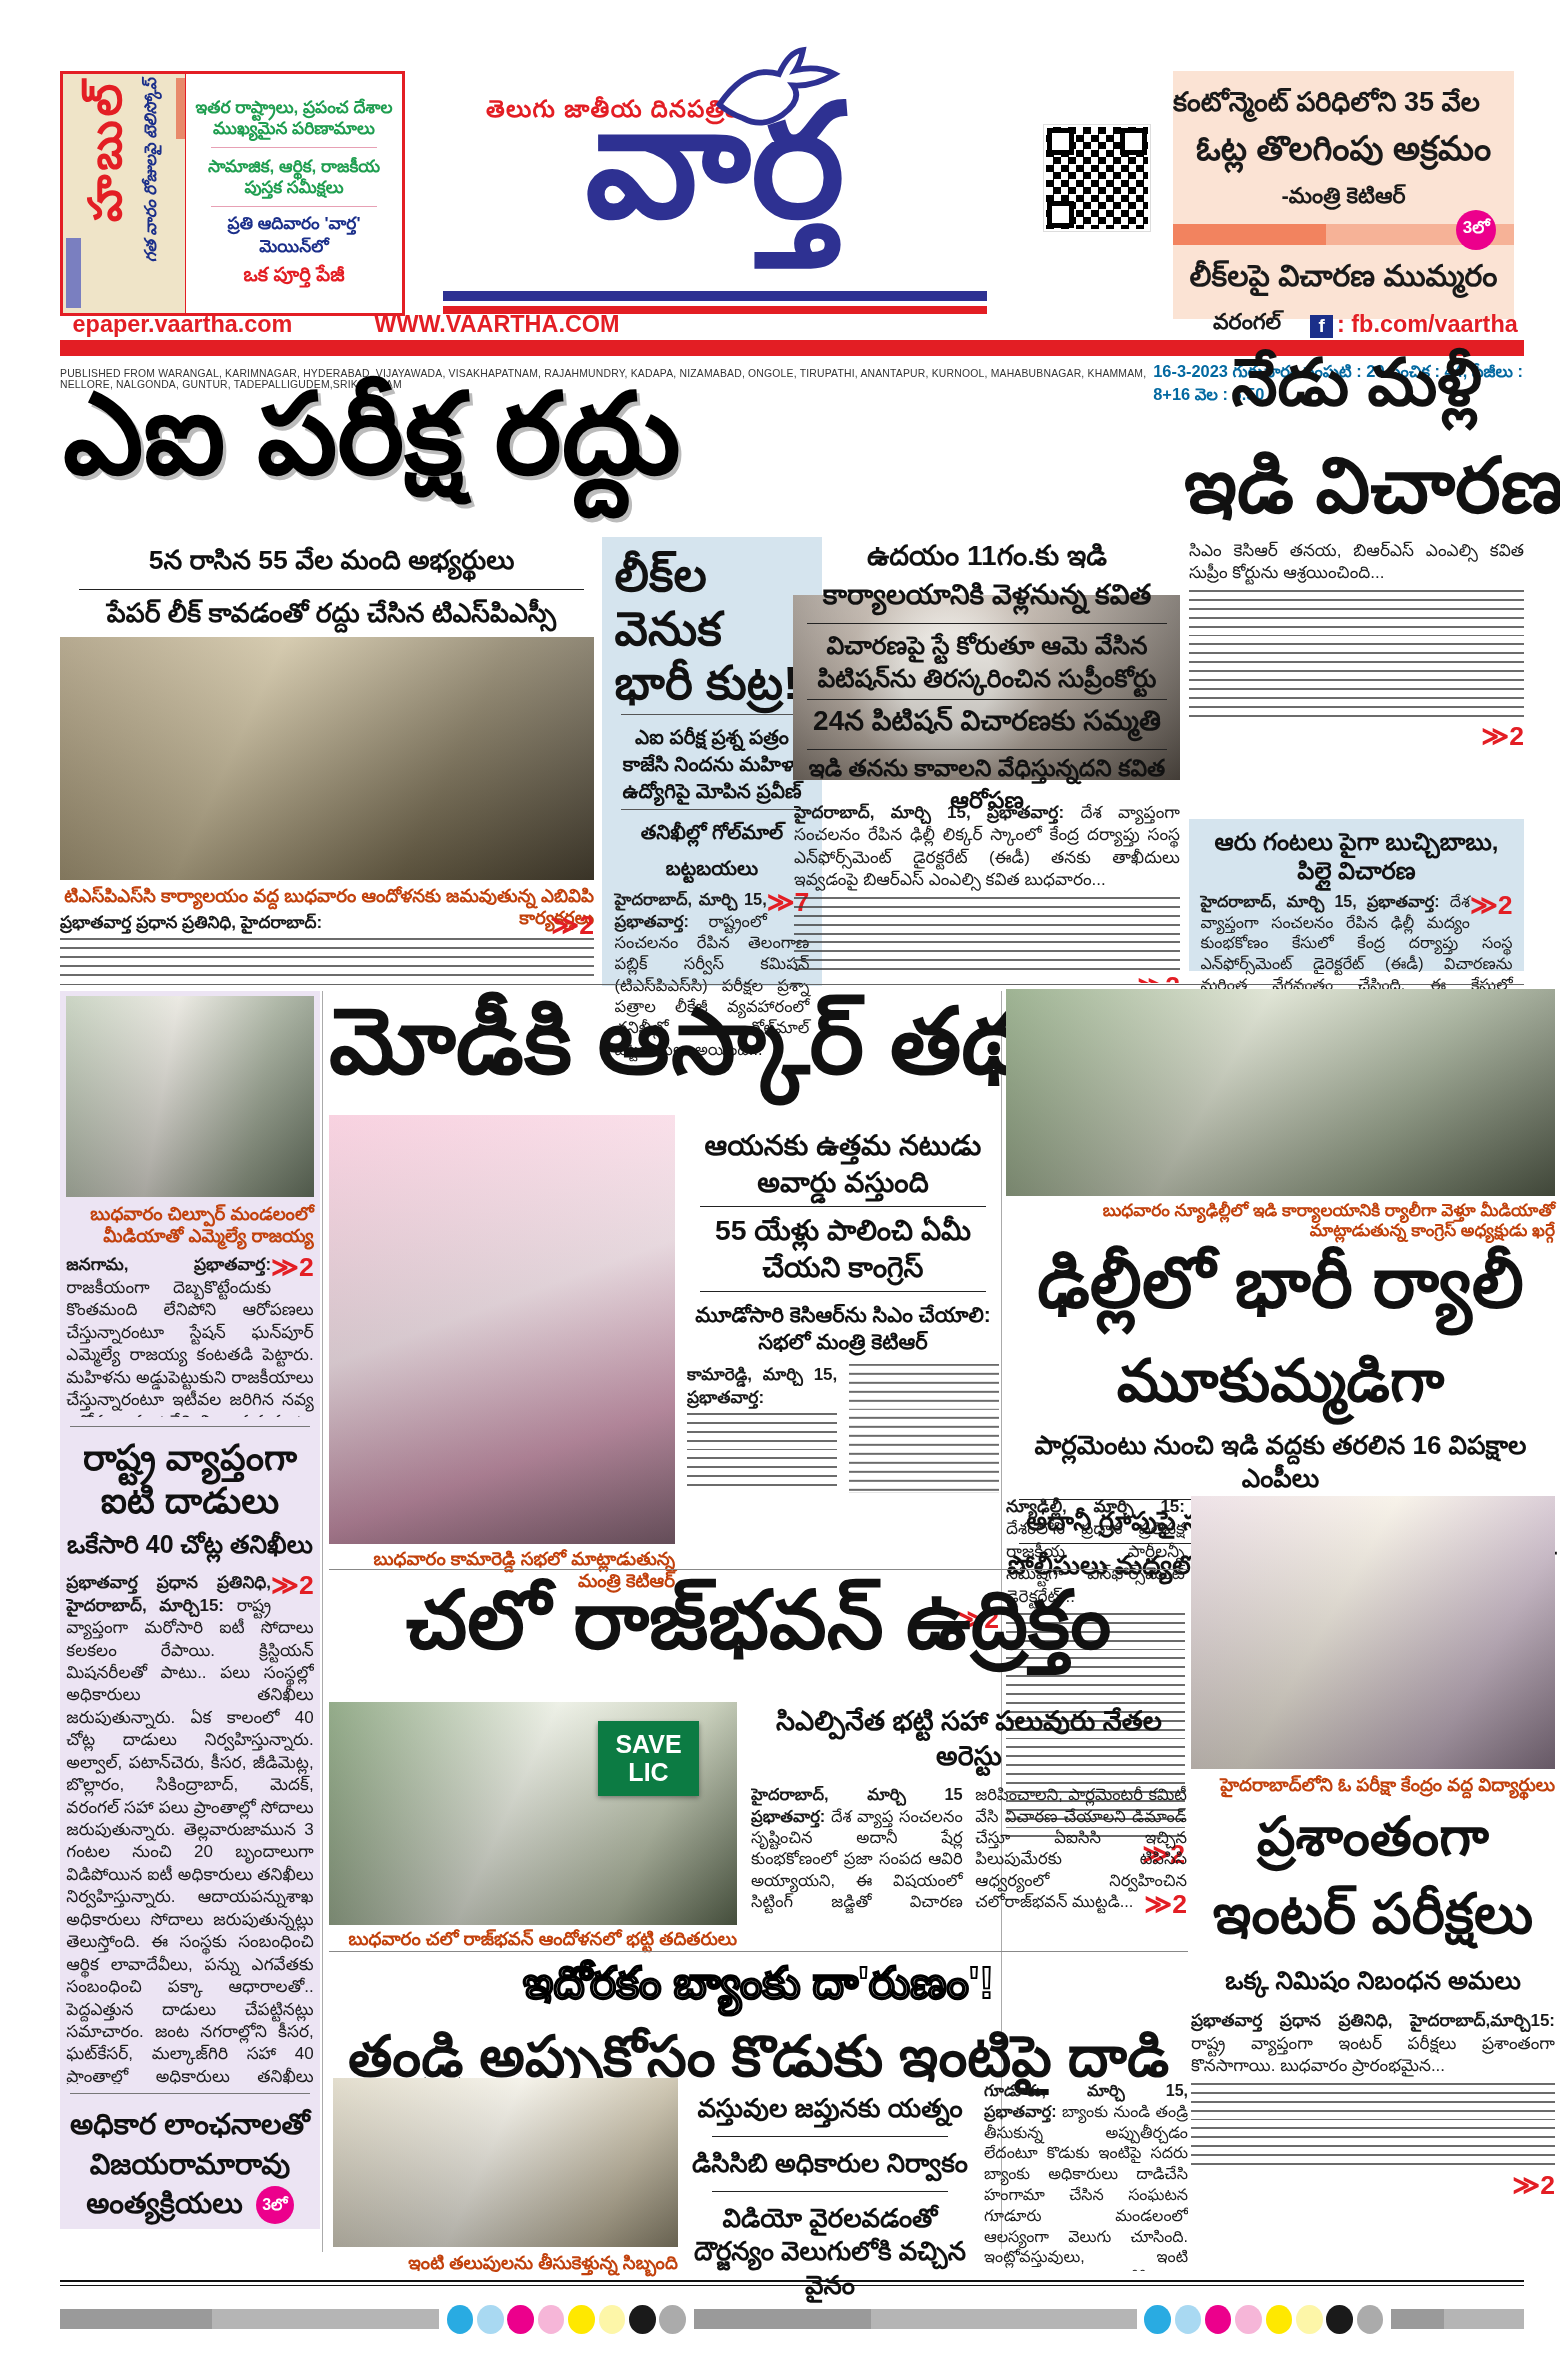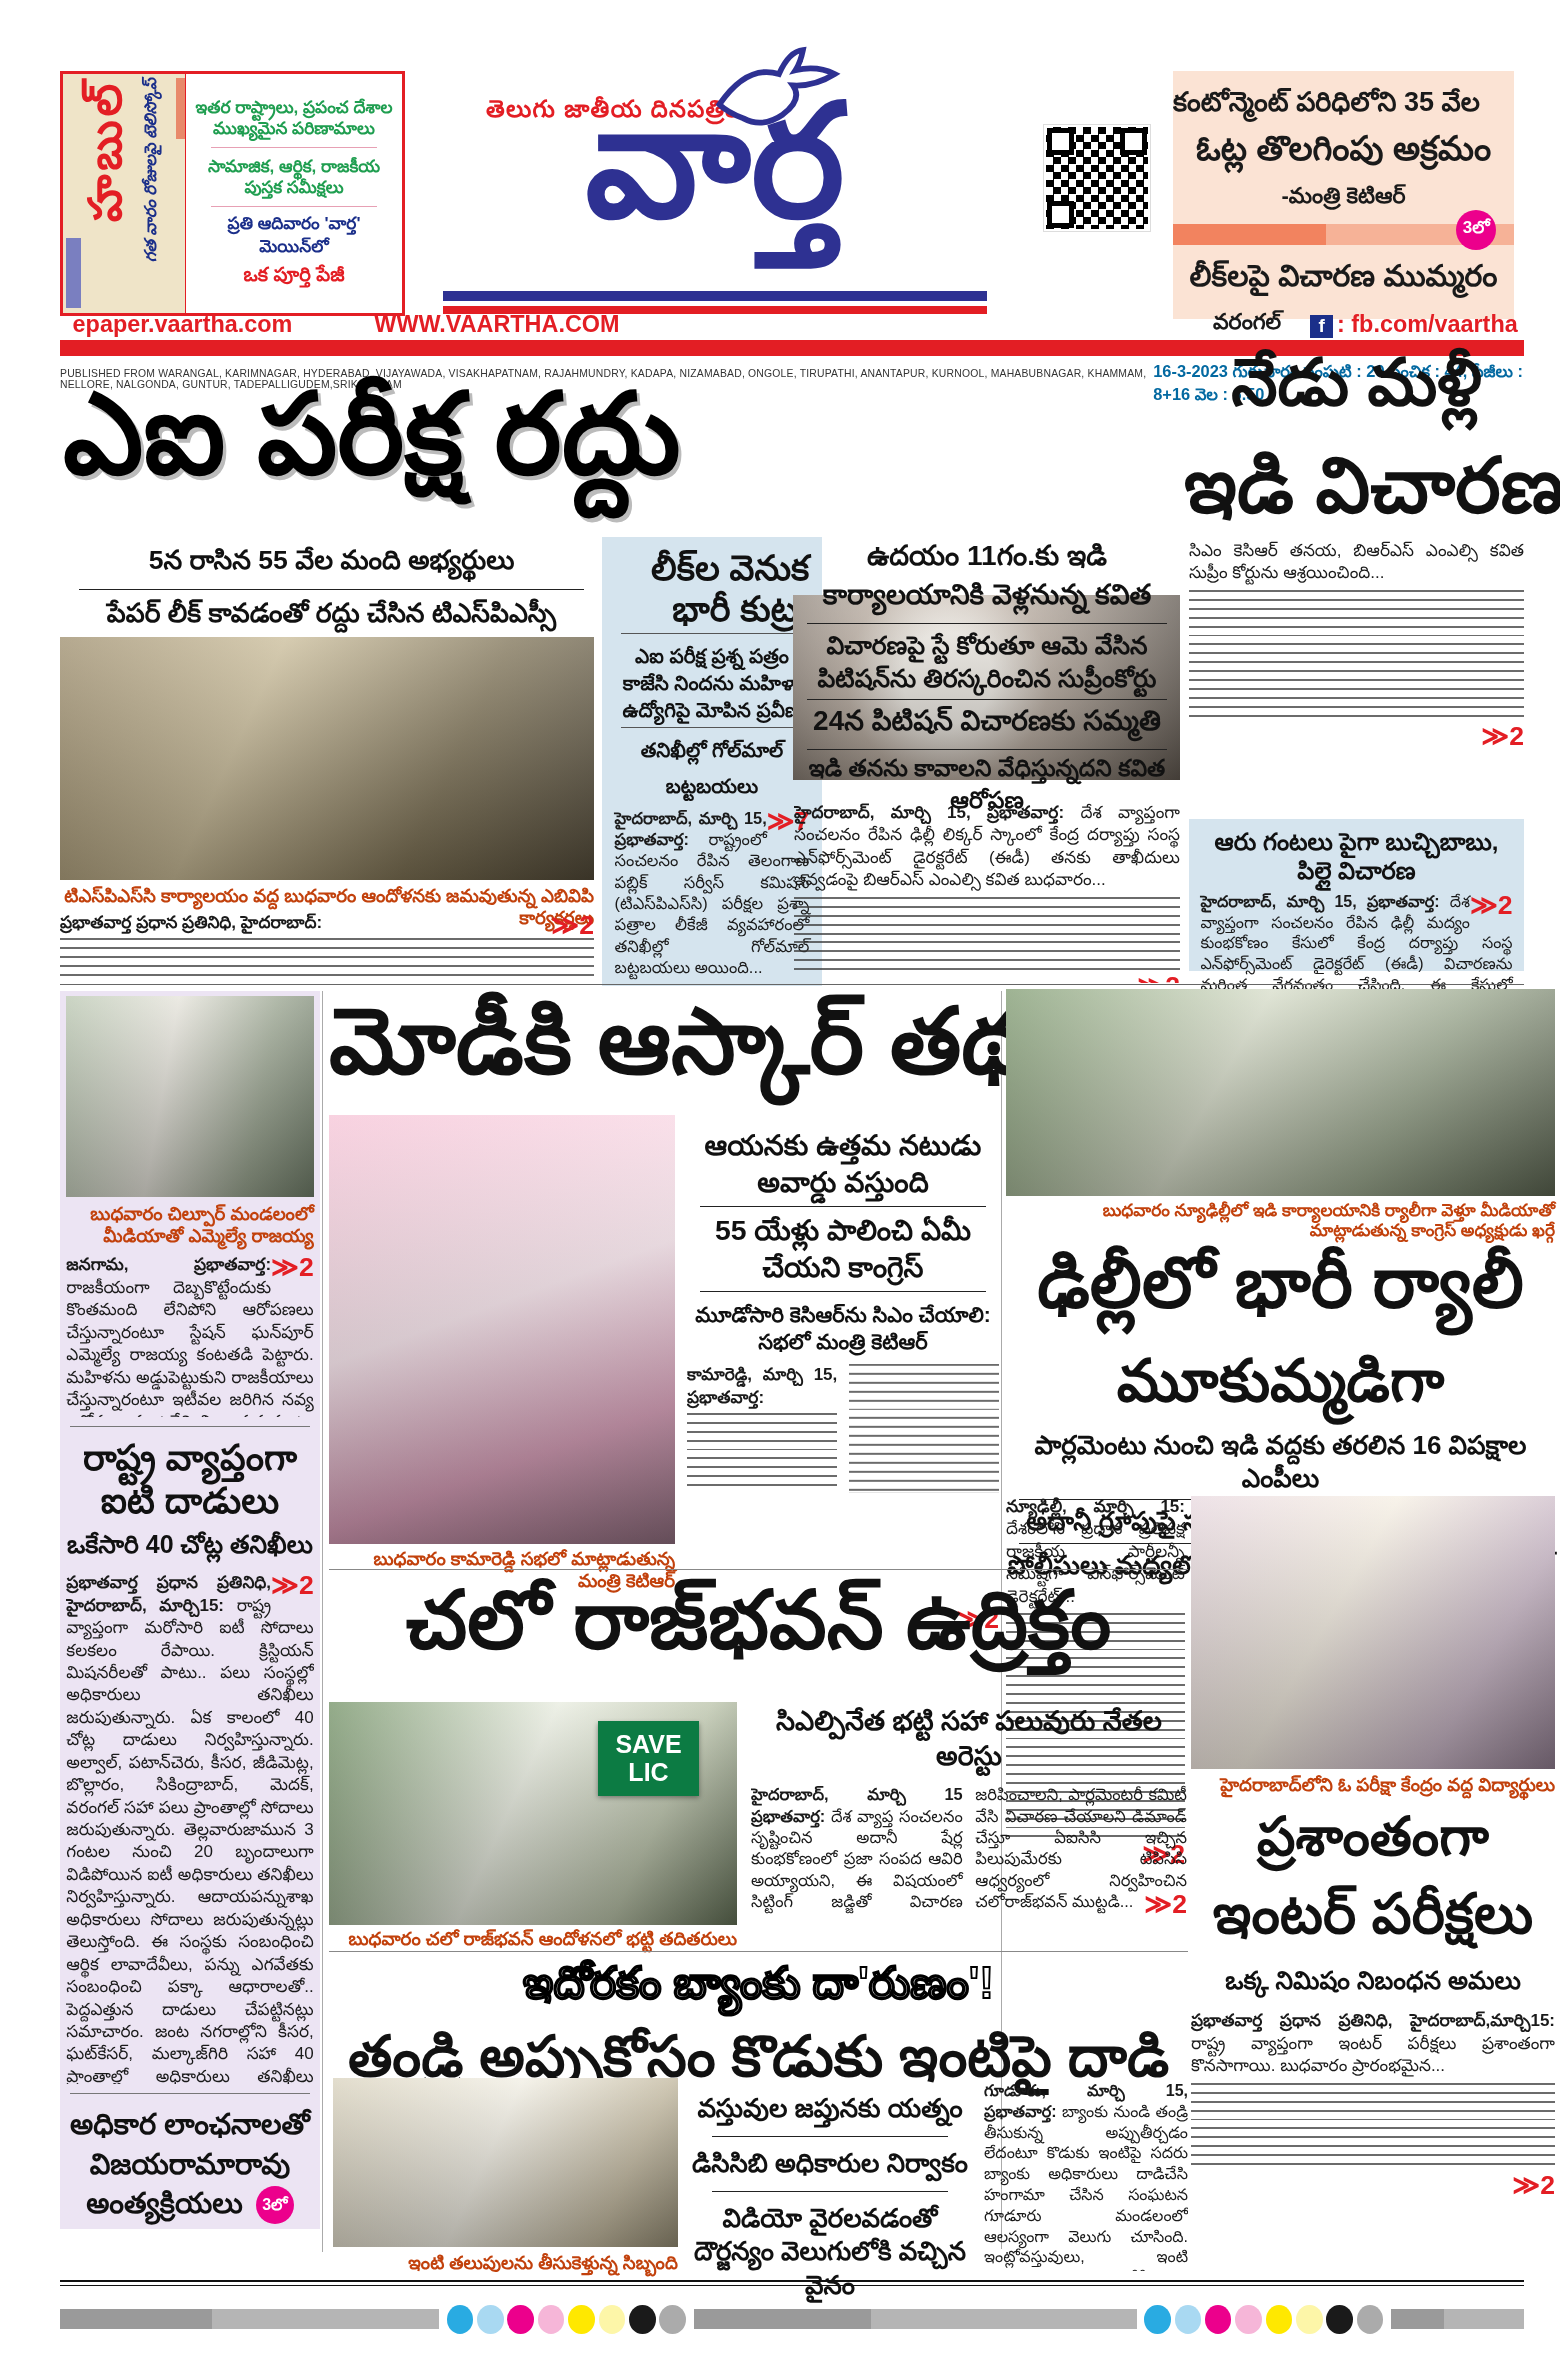--- a/index.html
+++ b/index.html
@@ -79,21 +79,21 @@
   
   #h-tspsc { left:63px; top:372px; width:740px; font-size:113px; font-weight:900; color:#000; line-height:1.1; white-space:nowrap; text-shadow:3.2px 3.8px 0 #bbb; }
   #tspsc-subs { left:66px; top:542px; width:531px; }
   #tspsc-subs .s { font-size:26.6px; font-weight:bold; text-align:center; padding:2.5px 0; }
   #photo-tspsc { left:60px; top:637px; width:534px; height:243px; }
   #cap-tspsc { left:60px; top:885px; width:534px; }
   #body-tspsc { left:60px; top:912px; width:534px; height:71px; overflow:hidden; }
   #body-tspsc .lines { height:40px; margin-top:3.8px; }
 
   #leak-box { left:602px; top:537px; width:220px; height:449px; background:#d5e4ee; padding:11.4px 12.6px; }
-  #leak-box .t { font-size:35px; font-weight:900; text-align:right; line-height:1.15; }
+  #leak-box .t { font-size:47px; font-weight:900; text-align:left; line-height:1.15; }
   #leak-box .s { font-size:20px; font-weight:bold; text-align:center; line-height:1.35; margin-top:8.9px; }
   #leak-box .body-sm { margin-top:7.6px; }
 
   #photo-kavitha { left:793px; top:352px; width:387px; height:185px; }
   #ed-h { left:1184px; top:344px; width:345px; }
   #ed-h .l1 { font-size:66px; font-weight:900; text-align:center; white-space:nowrap; }
   #ed-h .l2 { font-size:77px; font-weight:900; text-align:center; white-space:nowrap; margin-top:3.8px; }
   #ed-subs { left:794px; top:540px; width:386px; }
   #ed-subs .s1 { font-size:28px; font-weight:bold; text-align:center; }
   #ed-subs .s2 { font-size:25px; font-weight:bold; text-align:center; line-height:1.3; }

